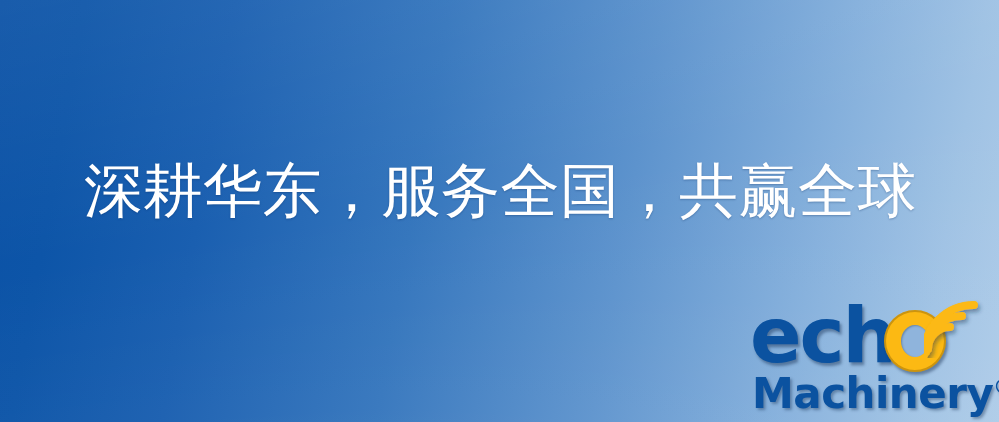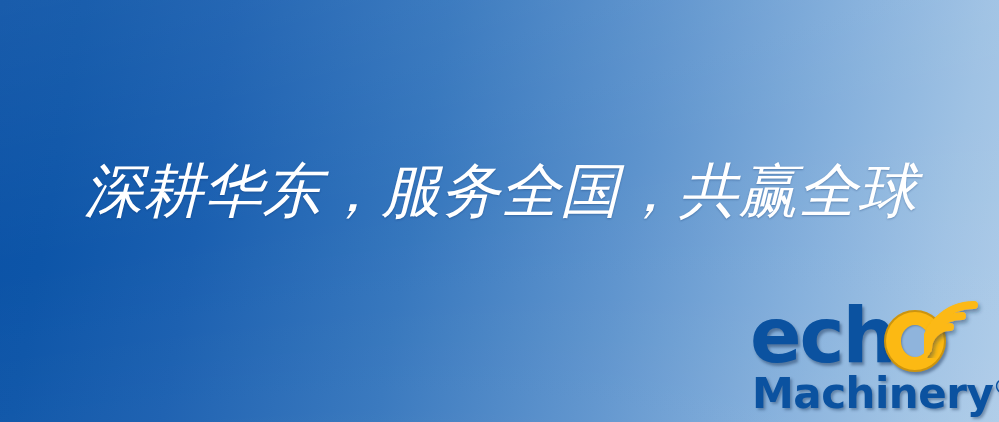--- a/index.html
+++ b/index.html
@@ -46,21 +46,20 @@
     left: 84px;
     top: 158px;
     font-family: "DejaVu Serif", "Liberation Serif", serif;
     font-size: 59px;
     line-height: 66px;
     color: #ffffff;
     letter-spacing: 0.5px;
     white-space: nowrap;
     text-shadow: 0 1px 2px rgba(10,45,95,0.32);
     z-index: 3;
-    font-style: italic;
   }
 
   .subtitle {
     position: absolute;
     left: 87px;
     top: 267px;
     font-family: "DejaVu Serif", "Liberation Serif", serif;
     font-size: 23px;
     line-height: 30px;
     color: #f0a91b;

